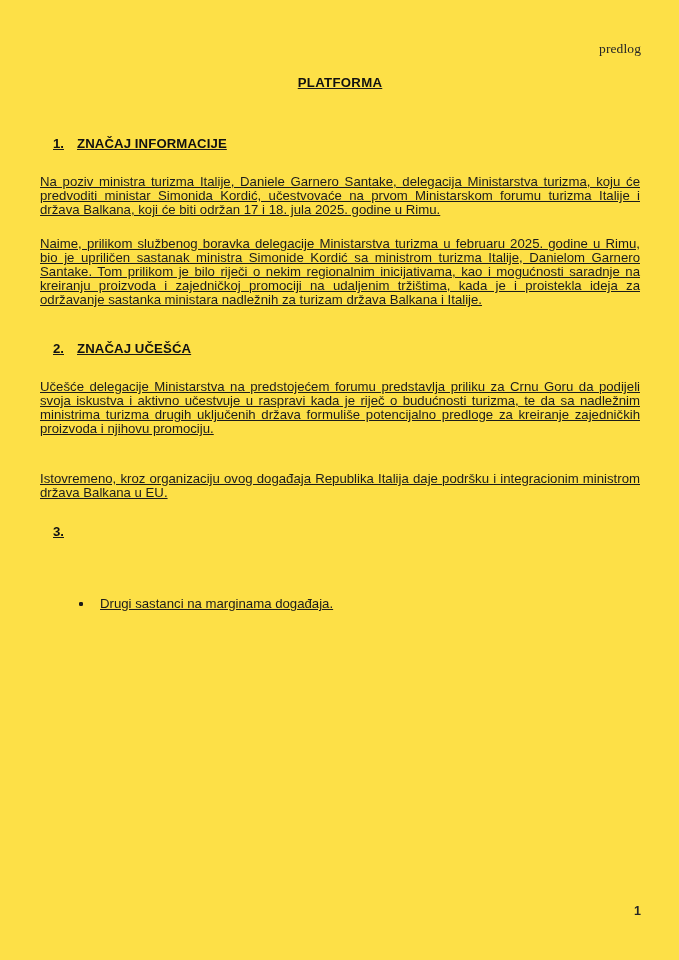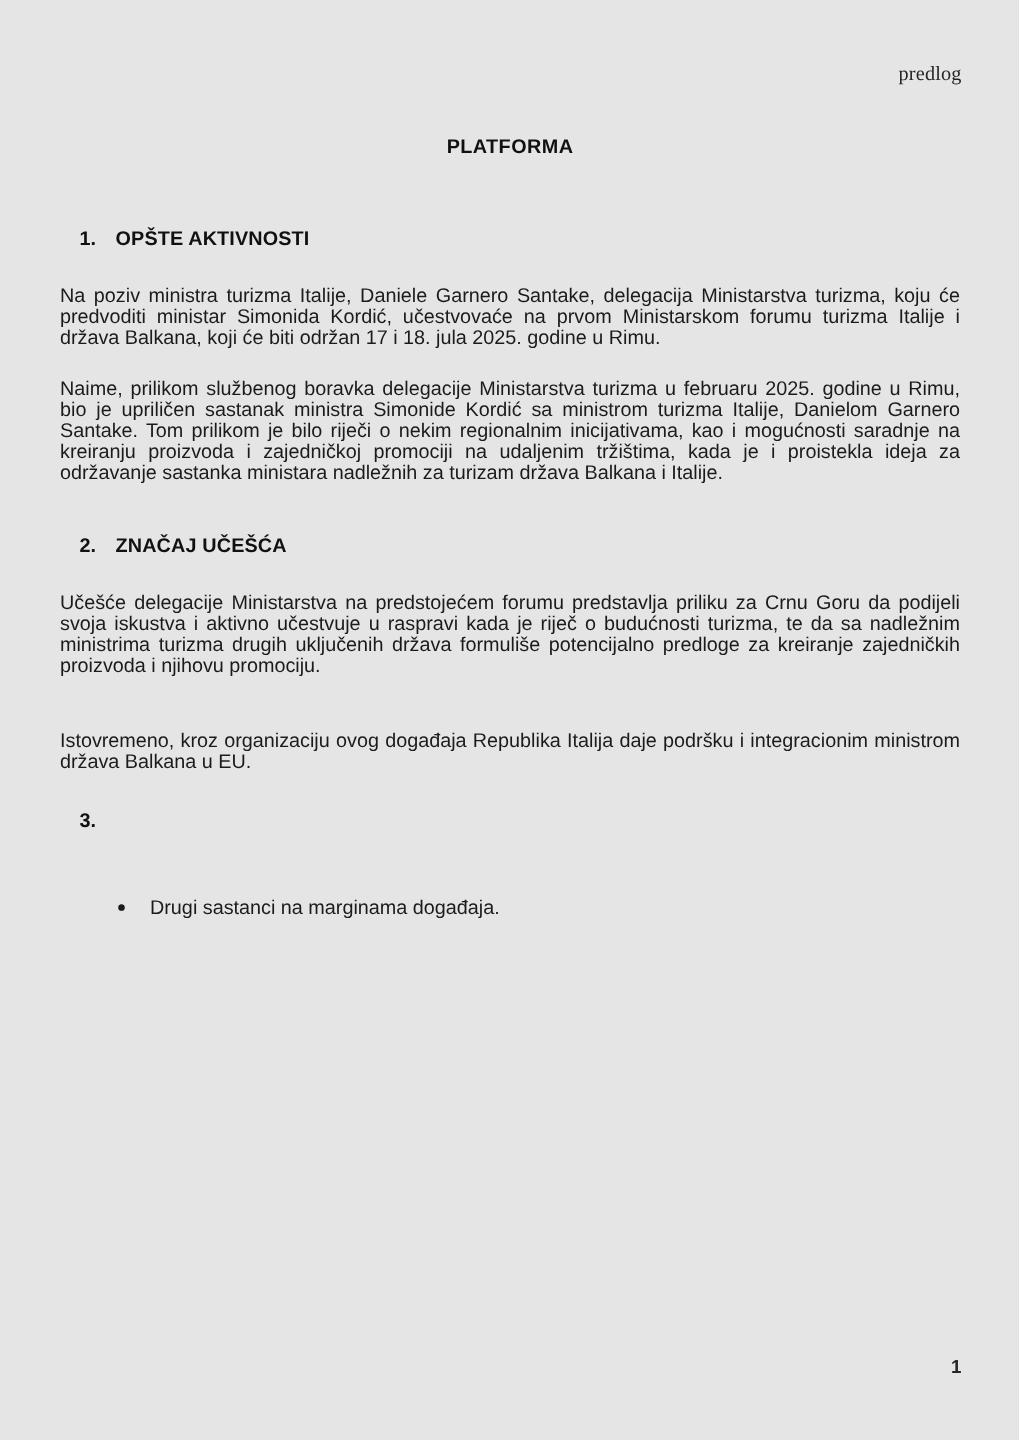--- a/index.html
+++ b/index.html
@@ -12,40 +12,41 @@
     width: 679px;
     height: 960px;
     position: relative;
     font-family: "Liberation Sans", sans-serif;
     color: #1b1b1b;
     overflow: hidden;
   }
   .page {
     position: absolute;
     inset: 0;
-    background: #e5e5e5;
+    background: #fde047;
   }
 
   
   .doc-marker {
     position: absolute;
     top: 41px;
     right: 38px;
     font-family: "Liberation Serif", serif;
     font-size: 13.5px;
     color: #262626;
     letter-spacing: 0.1px;
   }
 
   
   .content {
     position: absolute;
     left: 40px;
-    top: 86px;
+    top: 71px;
     width: 600px;
+    text-decoration: underline;
   }
 
   
   .title-block {
     text-align: center;
     font-weight: bold;
     font-size: 13.2px;
     line-height: 23px;
     color: #111111;
   }
@@ -98,21 +99,21 @@
   ul.bullets li {
     position: relative;
     margin-left: 38px;
     padding-left: 22px;
     font-size: 13.2px;
     line-height: 22.5px;
     text-align: justify;
     color: #1b1b1b;
   }
   ul.bullets li + li {
-    margin-top: 18px;
+    margin-top: 32px;
   }
   ul.bullets li .dot {
     position: absolute;
     left: 1px;
     top: 9px;
     width: 3.5px;
     height: 3.5px;
     background: #1b1b1b;
     border-radius: 50%;
   }
@@ -137,21 +138,21 @@
   <div class="content">
 
     <div class="title-block">
       <div class="title-main">PLATFORMA</div>
     </div>
 
     <div class="sp-42"></div>
 
     <div class="section-heading">
       <span class="num">1.</span>
-      <span class="htext">OPŠTE AKTIVNOSTI</span>
+      <span class="htext">ZNAČAJ INFORMACIJE</span>
     </div>
 
     <div class="sp-24"></div>
 
     <p class="body-par">Na poziv ministra turizma Italije, Daniele Garnero Santake, delegacija Ministarstva turizma, koju će predvoditi ministar Simonida Kordić, učestvovaće na prvom Ministarskom forumu turizma Italije i država Balkana, koji će biti održan 17 i 18. jula 2025. godine u Rimu.</p>
 
     <div class="sp-20"></div>
 
     <p class="body-par">Naime, prilikom službenog boravka delegacije Ministarstva turizma u februaru 2025. godine u Rimu, bio je upriličen sastanak ministra Simonide Kordić sa ministrom turizma Italije, Danielom Garnero Santake. Tom prilikom je bilo riječi o nekim regionalnim inicijativama, kao i mogućnosti saradnje na kreiranju proizvoda i zajedničkoj promociji na udaljenim tržištima, kada je i proistekla ideja za održavanje sastanka ministara nadležnih za turizam država Balkana i Italije.</p>
 

